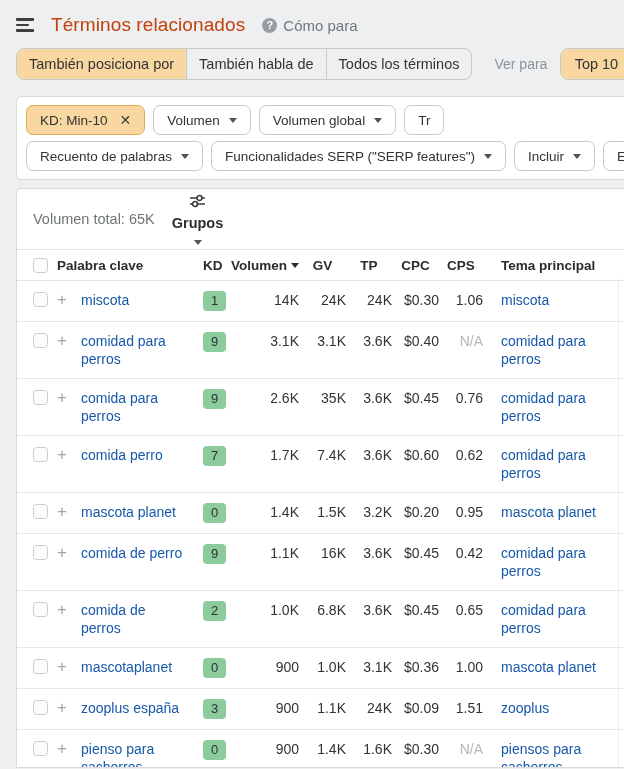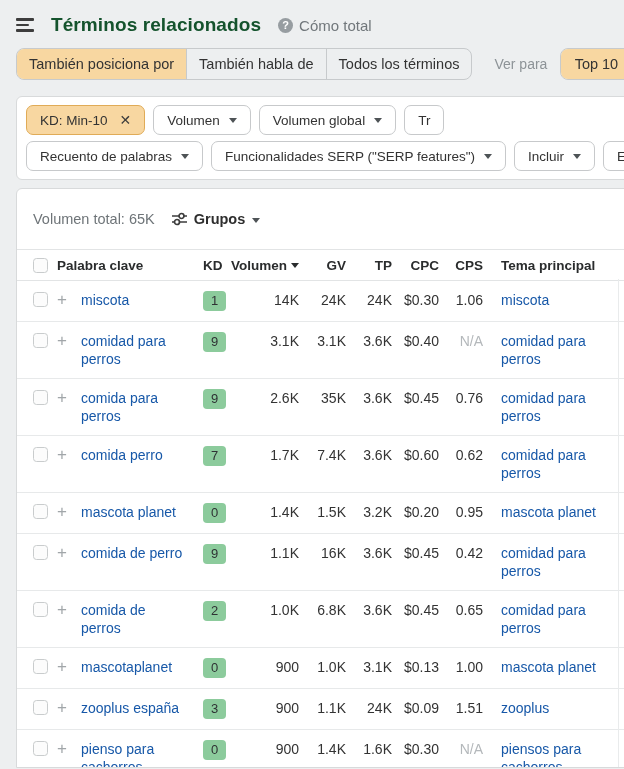--- a/index.html
+++ b/index.html
@@ -10,21 +10,21 @@
     font-size:14px;color:#333;
     -webkit-font-smoothing:antialiased;
   }
   
   .app-header{display:flex;align-items:center;padding:14px 16px 0 16px;gap:17px;}
   .hamburger{display:flex;flex-direction:column;gap:3px;cursor:pointer;padding:2px 0;}
   .hamburger i{display:block;height:2.4px;background:#3d3d3d;border-radius:1px;}
   .hamburger i:nth-child(1){width:18px;}
   .hamburger i:nth-child(2){width:13px;}
   .hamburger i:nth-child(3){width:18px;}
-  .page-title{font-size:19px;font-weight:bold;color:#14532d;letter-spacing:.1px;}
+  .page-title{font-size:19px;font-weight:normal;color:#c2410c;letter-spacing:.1px;}
   .help{display:flex;align-items:center;gap:6px;color:#71777b;font-size:15px;}
   .q-icon{width:15px;height:15px;border-radius:50%;background:#979da1;color:#fff;
     font-size:11px;font-weight:bold;display:flex;align-items:center;justify-content:center;}
   
   .tabs-row{display:flex;align-items:center;margin:12px 0 0 16px;white-space:nowrap;}
   .segmented{display:flex;border:1px solid #c7cacc;border-radius:8px;overflow:hidden;background:transparent;flex:none;justify-content:flex-end;}
   .segment{padding:7px 12px;font-size:14.5px;color:#333;border-left:1px solid #c7cacc;cursor:pointer;}
   .segment:first-child{border-left:none;}
   .segment.active{background:#f8d7a1;}
   .ver-para{color:#8d9397;margin:0 13px 0 22px;font-size:14px;}
@@ -39,33 +39,33 @@
   .chip .caret{width:0;height:0;border-left:4px solid transparent;border-right:4px solid transparent;
     border-top:5px solid #4e5356;margin-top:1px;}
   .chip.applied{background:#f8d7a1;border-color:#e0ab57;gap:12px;}
   .chip.applied .x{font-size:14px;color:#3c3c3c;line-height:1;cursor:pointer;}
   
   .table-card{position:relative;margin:8px 0 0 16px;width:708px;height:580px;background:#fff;
     border:1px solid #d8dadb;border-radius:6px 6px 0 0;overflow:hidden;box-sizing:border-box;}
   .toolbar{height:60px;display:flex;align-items:center;padding-left:16px;gap:17px;}
   .kw-count{font-weight:bold;font-size:15px;color:#1e2021;}
   .vol-total{font-size:14.5px;color:#6e7478;}
-  .groups-btn{display:flex;align-items:center;gap:7px;cursor:pointer;}
+  .groups-btn{display:flex;align-items:center;gap:7px;cursor:pointer;flex-direction:column;}
   .groups-label{font-weight:bold;font-size:14.5px;color:#2e2e2e;}
   .caret-sm{width:0;height:0;border-left:4px solid transparent;border-right:4px solid transparent;
     border-top:5px solid #4e5356;margin-top:2px;}
   .grid-cols{display:grid;grid-template-columns:24px 24px 122px 40px 56px 47px 46px 47px 44px 1fr;
     padding-left:16px;align-items:start;}
   .header-row{border-top:1px solid #e2e4e5;border-bottom:1px solid #e2e4e5;height:30px;
     align-items:center;font-weight:bold;font-size:13.5px;color:#2a2c2d;}
   .h-kw{grid-column:2/4;}
   .h-vol{grid-column:5;justify-self:end;display:flex;align-items:center;gap:4px;cursor:pointer;}
   .sort-caret{width:0;height:0;border-left:4px solid transparent;border-right:4px solid transparent;
     border-top:5px solid #2a2c2d;}
-  .h-num{text-align:right;}
+  .h-num{text-align:center;}
   .h-tema{padding-left:18px;}
   .checkbox{width:15px;height:15px;border:1px solid #c9cccd;border-radius:3.5px;background:#fcfcfc;
     display:inline-block;box-sizing:border-box;cursor:pointer;}
   .trow{border-bottom:1px solid #e7e9ea;padding-top:10px;padding-bottom:10px;line-height:18px;}
   .trow .checkbox{margin-top:1px;}
   .plus-icon{color:#a1a6a9;font-size:17px;line-height:16px;cursor:pointer;display:inline-block;}
   .kw-link,.tema-link{color:#1758a8;text-decoration:none;display:inline-block;cursor:pointer;}
   .kw-link{max-width:103px;}
   .tema-link{max-width:112px;}
   .c-kd{padding-top:0px;}
@@ -81,21 +81,21 @@
 
 <div class="app-header">
   <div class="hamburger">
       <i></i>
       <i></i>
       <i></i>
     </div>
   <div class="page-title">Términos relacionados</div>
   <div class="help">
     <span class="q-icon">?</span>
-    <span>Cómo total</span>
+    <span>Cómo para</span>
   </div>
 </div>
 
 <div class="tabs-row">
   <div class="segmented">
       <div class="segment active">También posiciona por</div>
       <div class="segment">También habla de</div>
       <div class="segment">Todos los términos</div>
     </div>
   <div class="ver-para">Ver para</div>
@@ -333,21 +333,21 @@
         <div>
           <div class="num">900</div>
         </div>
         <div>
           <div class="num">1.0K</div>
         </div>
         <div>
           <div class="num">3.1K</div>
         </div>
         <div>
-          <div class="num">$0.13</div>
+          <div class="num">$0.36</div>
         </div>
         <div>
           <div class="num">1.00</div>
         </div>
         <div class="c-tema"><a class="tema-link">mascota planet</a></div>
       </div>
       <div class="grid-cols trow">
         <div><span class="checkbox"></span></div>
         <div><span class="plus-icon">+</span></div>
         <div><a class="kw-link">zooplus españa</a></div>

